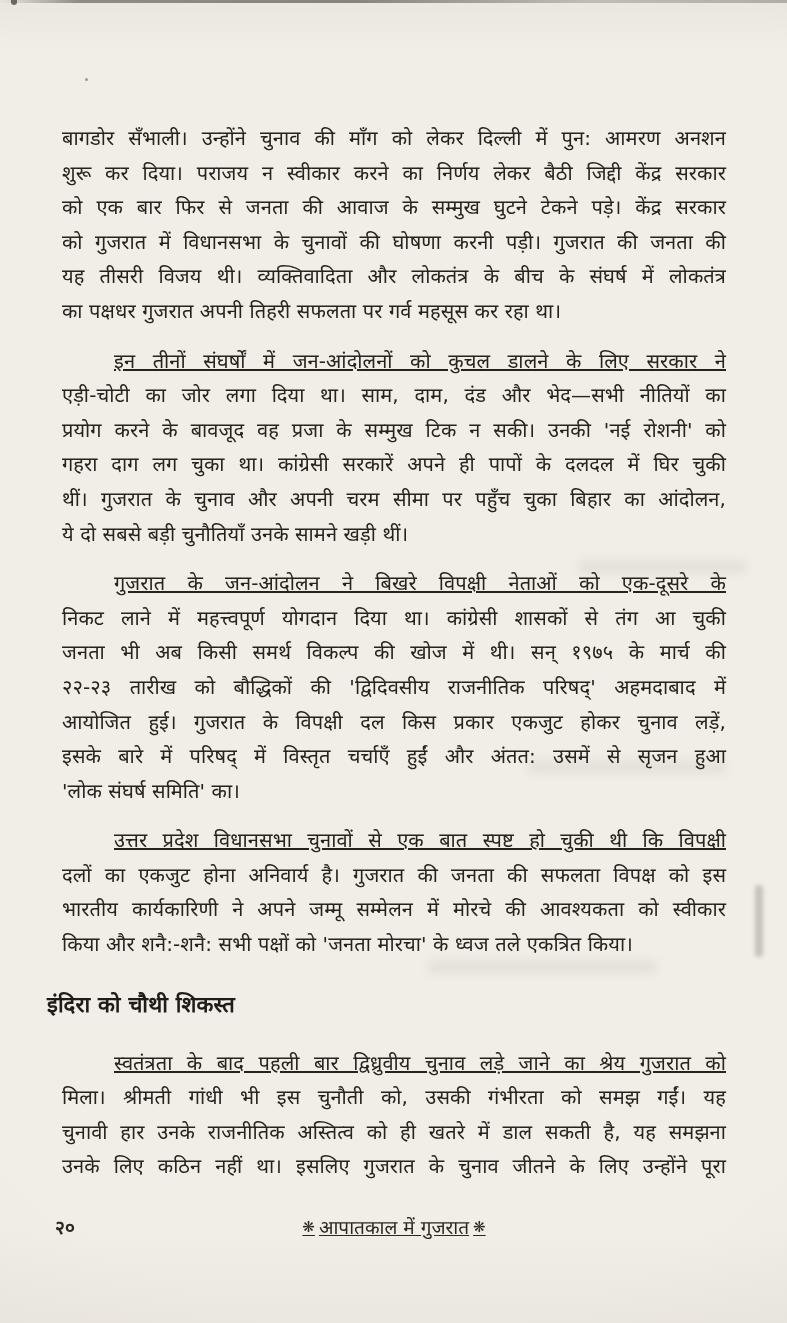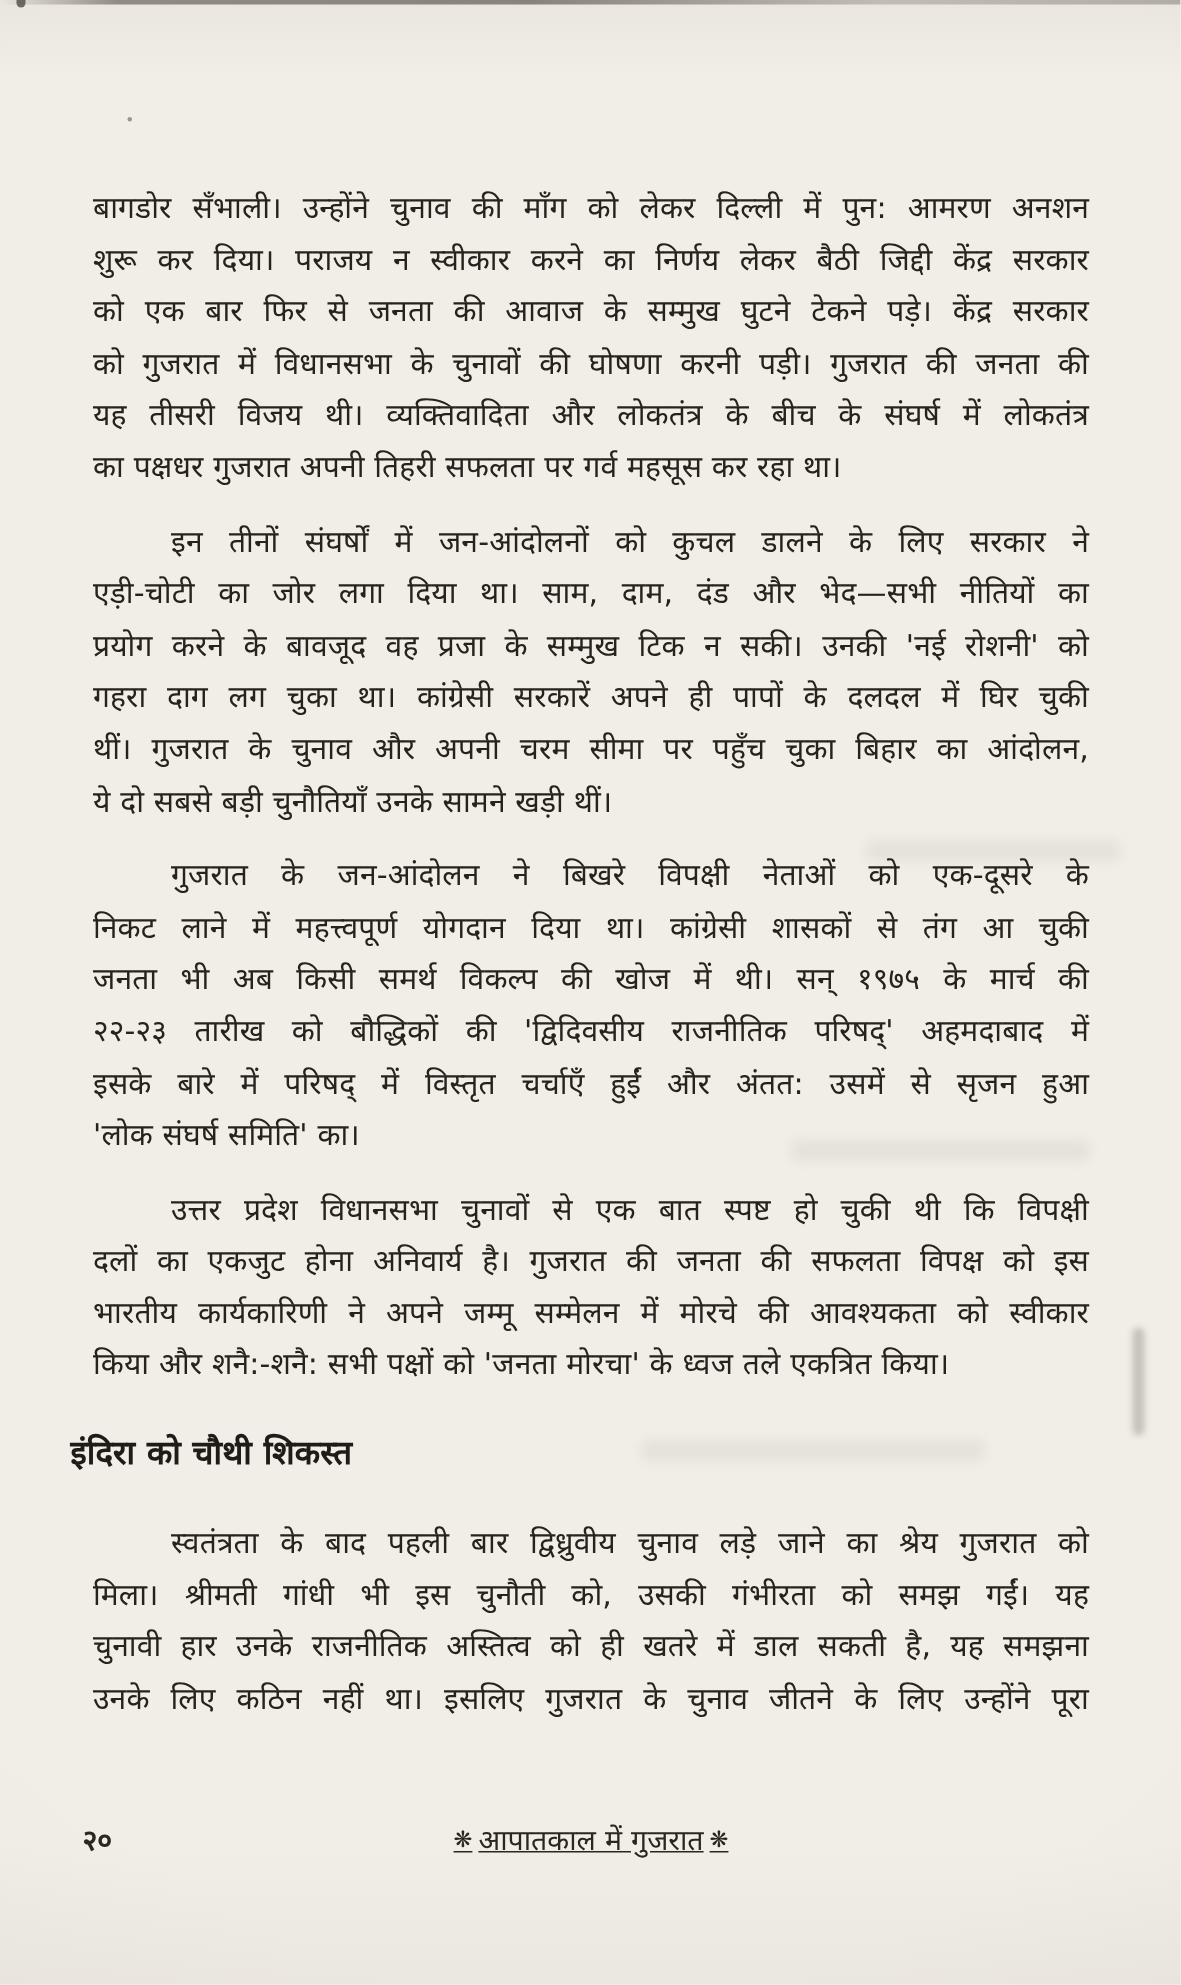--- a/index.html
+++ b/index.html
@@ -75,20 +75,21 @@
   .para { margin: 15px; }
   .line {
     text-align: justify;
     text-align-last: justify;
   }
   .line.last {
     text-align-last: left;
   }
   .line.indent {
     padding-left: 52px;
+    text-decoration: underline;
   }
   .heading {
     margin: 26px 0 24px 0;
     font-size: 22px;
     line-height: 34px;
     font-weight: bold;
     color: #1f1c17;
     text-align: left;
     text-align-last: left;
   }
@@ -151,20 +152,21 @@
     <div class="line">गहरा दाग लग चुका था। कांग्रेसी सरकारें अपने ही पापों के दलदल में घिर चुकी</div>
     <div class="line">थीं। गुजरात के चुनाव और अपनी चरम सीमा पर पहुँच चुका बिहार का आंदोलन,</div>
     <div class="line last">ये दो सबसे बड़ी चुनौतियाँ उनके सामने खड़ी थीं।</div>
   </div>
 
   <div class="para">
     <div class="line indent">गुजरात के जन-आंदोलन ने बिखरे विपक्षी नेताओं को एक-दूसरे के</div>
     <div class="line">निकट लाने में महत्त्वपूर्ण योगदान दिया था। कांग्रेसी शासकों से तंग आ चुकी</div>
     <div class="line">जनता भी अब किसी समर्थ विकल्प की खोज में थी। सन् १९७५ के मार्च की</div>
     <div class="line">२२-२३ तारीख को बौद्धिकों की 'द्विदिवसीय राजनीतिक परिषद्' अहमदाबाद में</div>
+    <div class="line">आयोजित हुई। गुजरात के विपक्षी दल किस प्रकार एकजुट होकर चुनाव लड़ें,</div>
     <div class="line">इसके बारे में परिषद् में विस्तृत चर्चाएँ हुईं और अंतत: उसमें से सृजन हुआ</div>
     <div class="line last">'लोक संघर्ष समिति' का।</div>
   </div>
 
   <div class="para">
     <div class="line indent">उत्तर प्रदेश विधानसभा चुनावों से एक बात स्पष्ट हो चुकी थी कि विपक्षी</div>
     <div class="line">दलों का एकजुट होना अनिवार्य है। गुजरात की जनता की सफलता विपक्ष को इस</div>
     <div class="line">भारतीय कार्यकारिणी ने अपने जम्मू सम्मेलन में मोरचे की आवश्यकता को स्वीकार</div>
     <div class="line last">किया और शनै:-शनै: सभी पक्षों को 'जनता मोरचा' के ध्वज तले एकत्रित किया।</div>
   </div>

